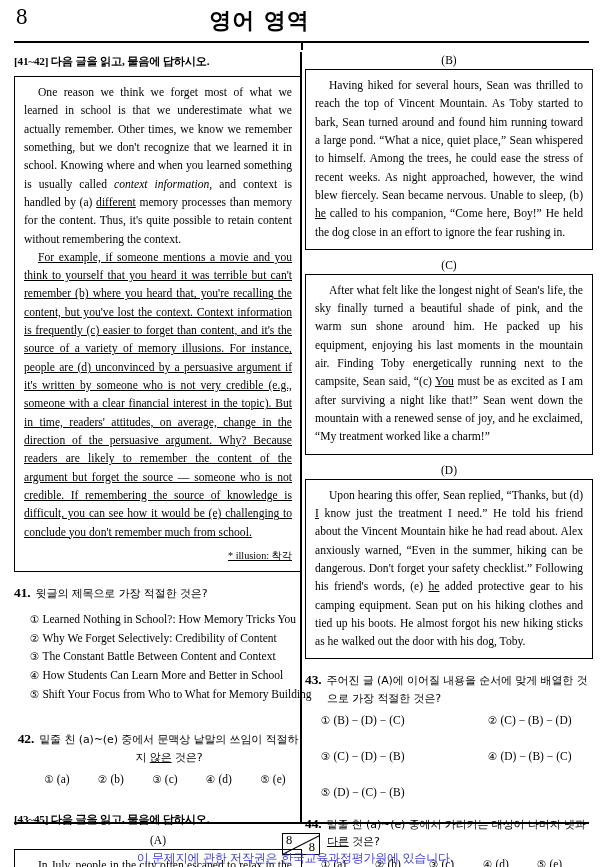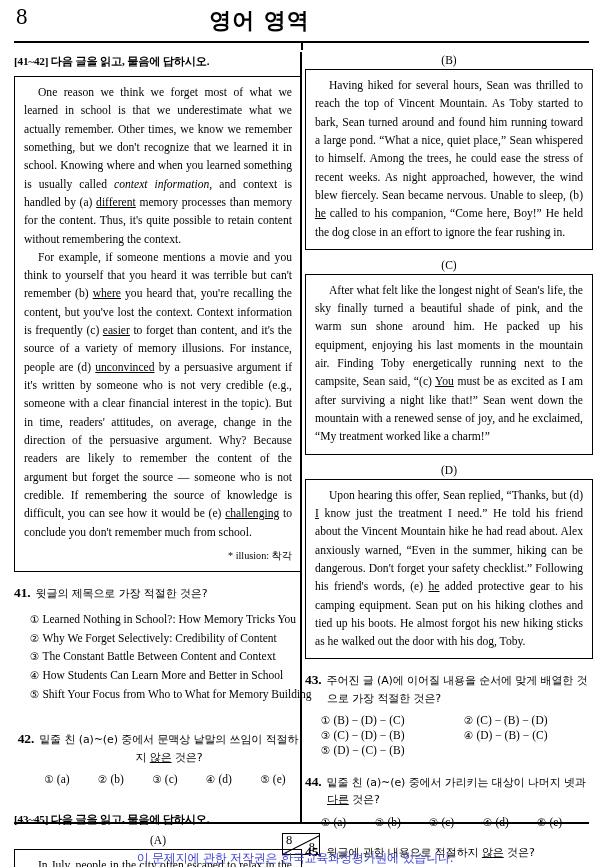--- a/index.html
+++ b/index.html
@@ -101,21 +101,21 @@
   }
   .passage-box p {
     margin: 0;
     font-size: 11.6px;
     line-height: 1.58;
     text-align: justify;
     text-justify: inter-word;
     text-indent: 14px;
     font-family: "Liberation Serif", serif;
   }
-  .passage-box p + p { margin-top: 0; }
+  .passage-box p + p { margin-top: 0; text-decoration: underline; }
   .footnote {
     margin: 6px 0 0 0 !important;
     text-align: right !important;
     text-indent: 0 !important;
     font-size: 10.2px !important;
   }
   .u { text-decoration: underline; }
   .it { font-style: italic; }
 
   
@@ -166,20 +166,21 @@
     width: 54px;
     white-space: nowrap;
   }
   .choices-grid {
     margin: 7px 0 0 0;
     padding: 0 0 0 16px;
     list-style: none;
     display: grid;
     grid-template-columns: 143px 143px;
     row-gap: 3px;
+    gap: 24px;
   }
   .choices-grid li {
     font-size: 11.5px;
     font-family: "Liberation Serif", serif;
     white-space: nowrap;
   }
 
   
   #page-box {
     position: absolute;

